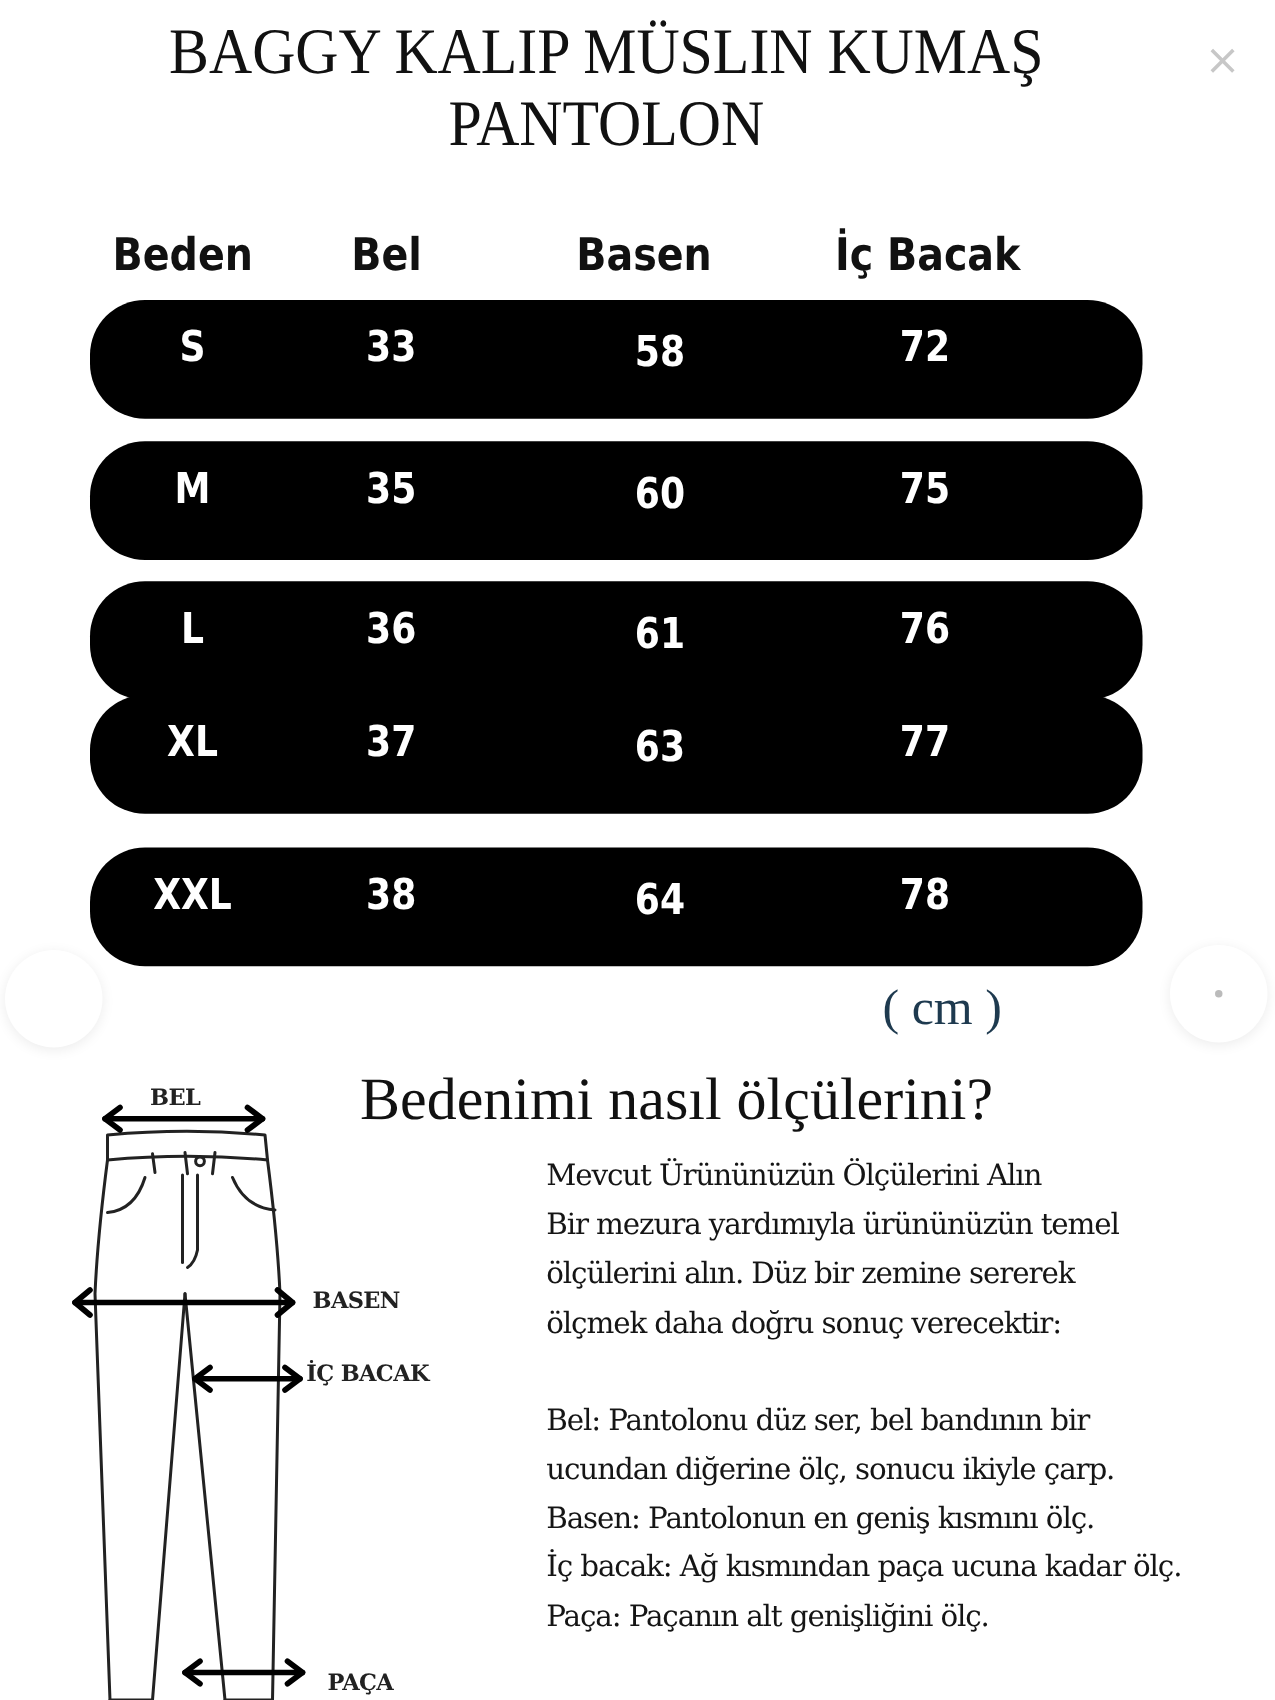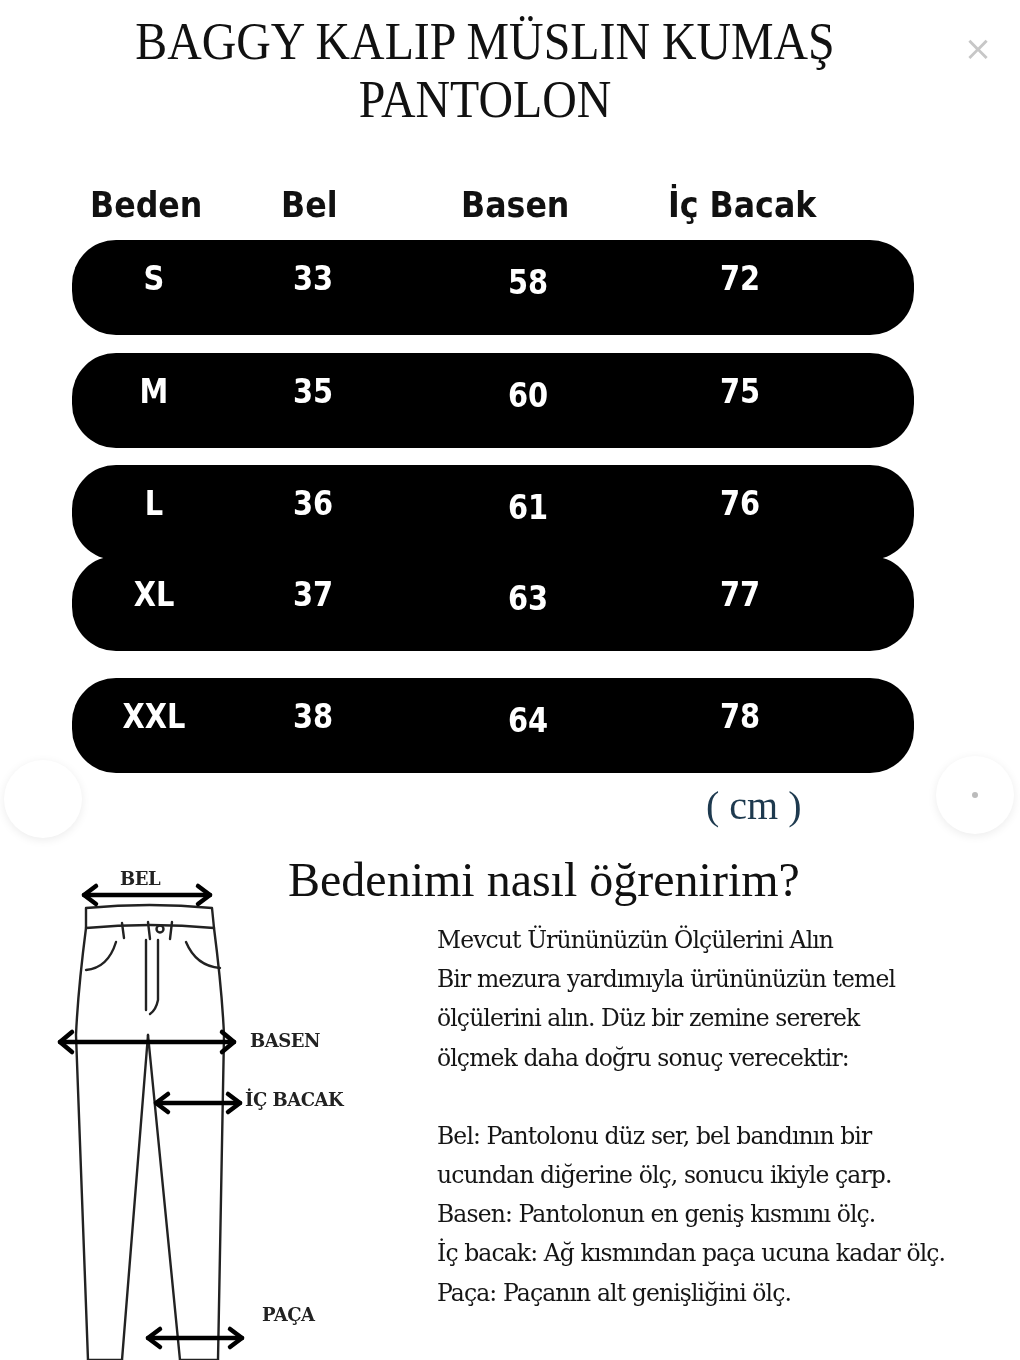--- a/index.html
+++ b/index.html
@@ -188,24 +188,24 @@
       <polyline points="188,234 200,243 188,252"></polyline>
 
       <line x1="108" y1="478" x2="202" y2="478"></line>
       <polyline points="120,469 108,478 120,487"></polyline>
       <polyline points="190,469 202,478 190,487"></polyline>
     </g>
   </svg>
   <span class="dlabel" style="left:80px; top:8px;">BEL</span>
   <span class="dlabel" style="left:210px; top:170px;">BASEN</span>
   <span class="dlabel" style="left:205px; top:229px;">İÇ BACAK</span>
-  <span class="dlabel" style="left:222px; top:444px;">PAÇA</span>
-</div>
-
-<div class="how-title">Bedenimi nasıl öğrenirim?</div>
+  <span class="dlabel" style="left:222px; top:476px;">PAÇA</span>
+</div>
+
+<div class="how-title">Bedenimi nasıl ölçülerini?</div>
 
 <div class="instructions">
   <div>Mevcut Ürününüzün Ölçülerini Alın</div>
   <div>Bir mezura yardımıyla ürününüzün temel</div>
   <div>ölçülerini alın. Düz bir zemine sererek</div>
   <div>ölçmek daha doğru sonuç verecektir:</div>
   <div class="gap"></div>
   <div>Bel: Pantolonu düz ser, bel bandının bir</div>
   <div>ucundan diğerine ölç, sonucu ikiyle çarp.</div>
   <div>Basen: Pantolonun en geniş kısmını ölç.</div>

